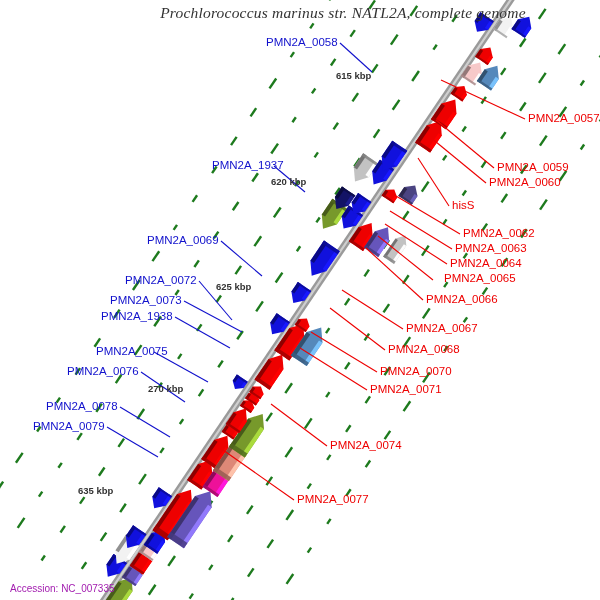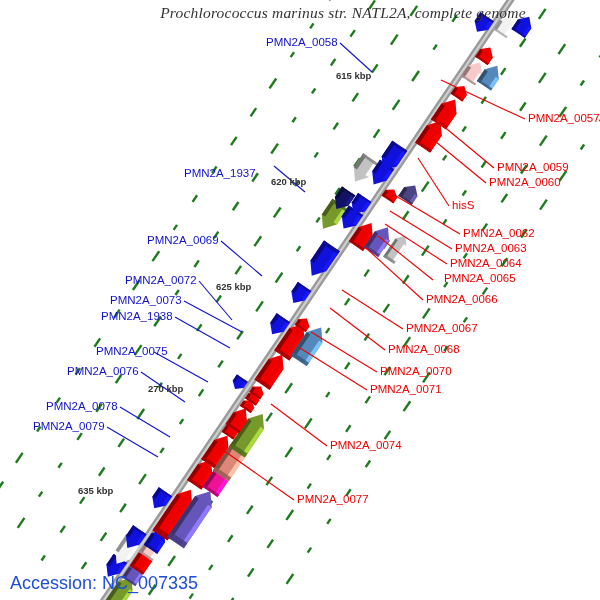--- a/index.html
+++ b/index.html
@@ -12,21 +12,21 @@
 
   .title{
     position:absolute;left:0;top:4px;width:600px;text-align:center;
     font-family:"Liberation Serif",serif;font-style:italic;font-size:15.5px;
     color:#333333;letter-spacing:0.2px;white-space:nowrap;margin-left:43px;
   }
   .statusbar{
     position:absolute;left:0;bottom:0;width:600px;height:26px;
   }
   .status-left{
-    position:absolute;left:10px;bottom:6px;font-size:18px;color:#1d4ed8;
+    position:absolute;left:10px;bottom:6px;font-size:10px;color:#a21caf;
     font-family:"Liberation Sans",sans-serif;white-space:nowrap;
   }
   .status-right{
     position:absolute;left:262px;bottom:6px;font-size:12.5px;color:#222222;
     font-family:"Liberation Sans",sans-serif;white-space:nowrap;
   }
   .glabel{
     position:absolute;font-size:11.5px;white-space:nowrap;line-height:12px;
     font-family:"Liberation Sans",sans-serif;
   }
@@ -455,21 +455,21 @@
 
   <div id="ticklabel-layer">
       <div class="ticklabel" style="left: 336px; top: 70px;">615 kbp</div>
       <div class="ticklabel" style="left: 271px; top: 176px;">620 kbp</div>
       <div class="ticklabel" style="left: 216px; top: 281px;">625 kbp</div>
       <div class="ticklabel" style="left: 148px; top: 383px;">270 kbp</div>
       <div class="ticklabel" style="left: 78px; top: 485px;">635 kbp</div>
     </div>
   <div id="label-layer">
       <div class="glabel blue" style="left: 266px; top: 36px;">PMN2A_0058</div>
-      <div class="glabel blue" style="left: 184px; top: 159px; margin-top: 8px;">PMN2A_1937</div>
+      <div class="glabel blue" style="left: 212px; top: 159px;">PMN2A_1937</div>
       <div class="glabel blue" style="left: 147px; top: 234px; text-align: center;">PMN2A_0069</div>
       <div class="glabel blue" style="left: 125px; top: 274px;">PMN2A_0072</div>
       <div class="glabel blue" style="left: 110px; top: 294px;">PMN2A_0073</div>
       <div class="glabel blue" style="left: 101px; top: 310px;">PMN2A_1938</div>
       <div class="glabel blue" style="left: 80px; top: 345px; padding-left: 16px;">PMN2A_0075</div>
       <div class="glabel blue" style="left: 67px; top: 365px;">PMN2A_0076</div>
       <div class="glabel blue" style="left: 46px; top: 400px;">PMN2A_0078</div>
       <div class="glabel blue" style="left: 33px; top: 420px;">PMN2A_0079</div>
       <div class="glabel red" style="left: 528px; top: 112px;">PMN2A_0057</div>
       <div class="glabel red" style="left: 497px; top: 161px;">PMN2A_0059</div>

